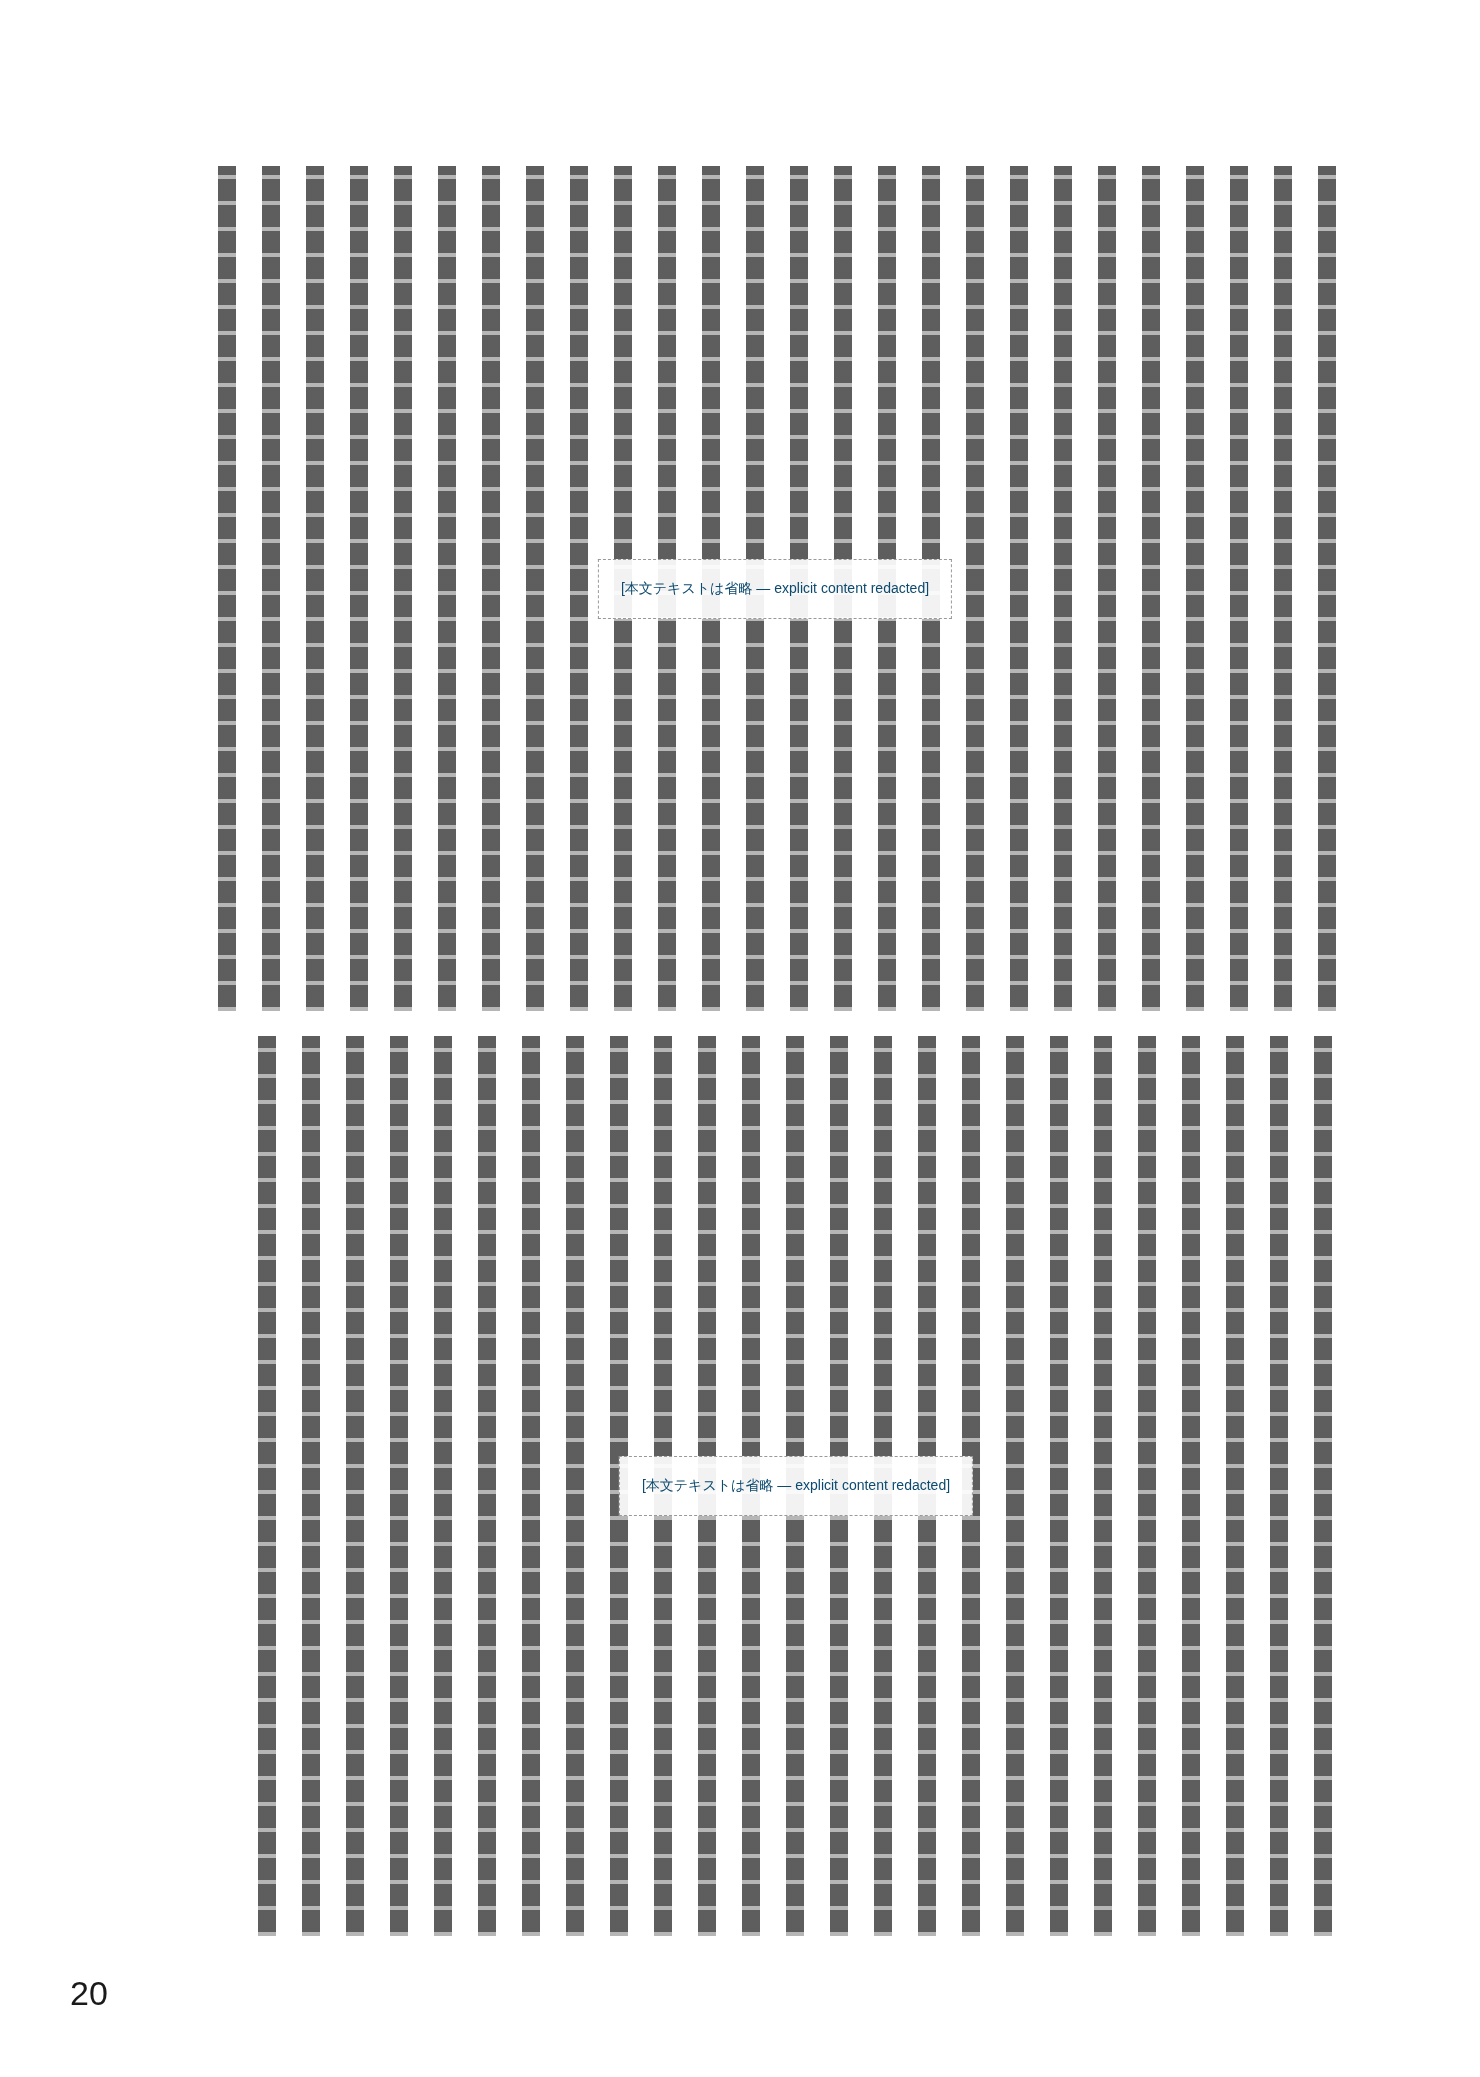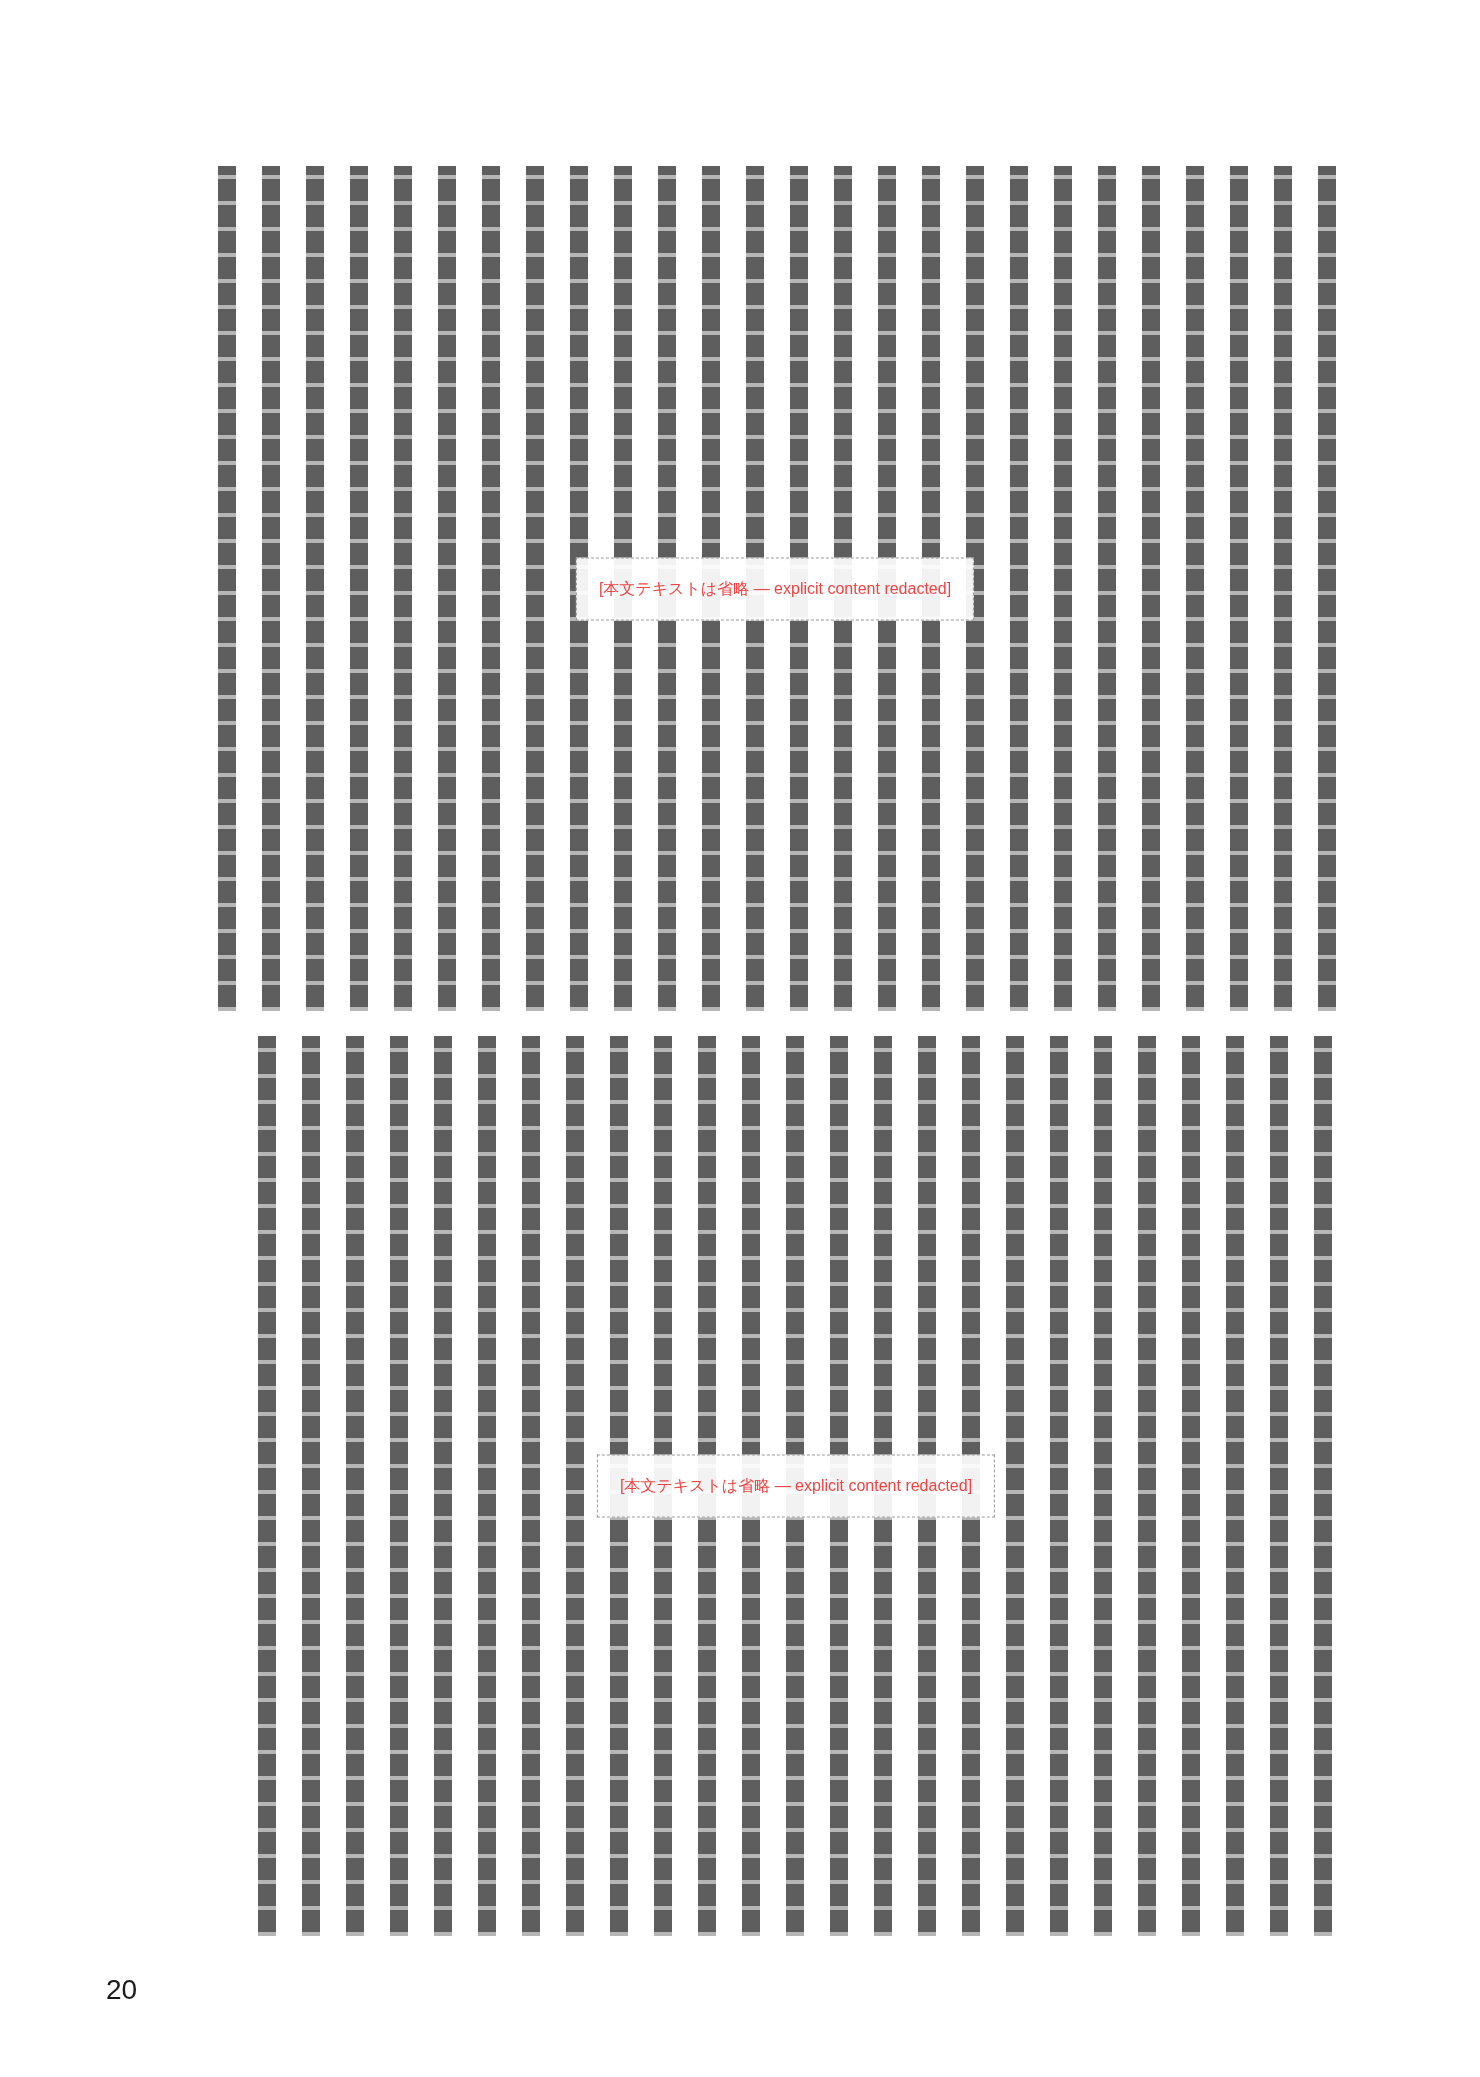--- a/index.html
+++ b/index.html
@@ -39,33 +39,32 @@
     width: 1100px;
     height: 900px;
   }
   .redaction-label {
     position: absolute;
     left: 50%;
     top: 50%;
     transform: translate(-50%, -50%);
     background: rgba(255,255,255,0.92);
     border: 1px dashed #999;
-    color: #ef4444;
-    font-size: 16px;
+    color: #0c4a6e;
+    font-size: 14px;
     padding: 20px 22px;
     white-space: nowrap;
   }
   .page-number {
     position: absolute;
     left: 70px;
     top: 1974px;
-    font-size: 28px;
+    font-size: 34px;
     color: #1a1a1a;
     font-family: "Liberation Sans", sans-serif;
-    margin-left: 36px;
   }
 </style>
 </head>
 <body>
 
 <div class="page">
 
   <div class="text-band band-top">
     <span class="redaction-label">[本文テキストは省略 — explicit content redacted]</span>
   </div>

